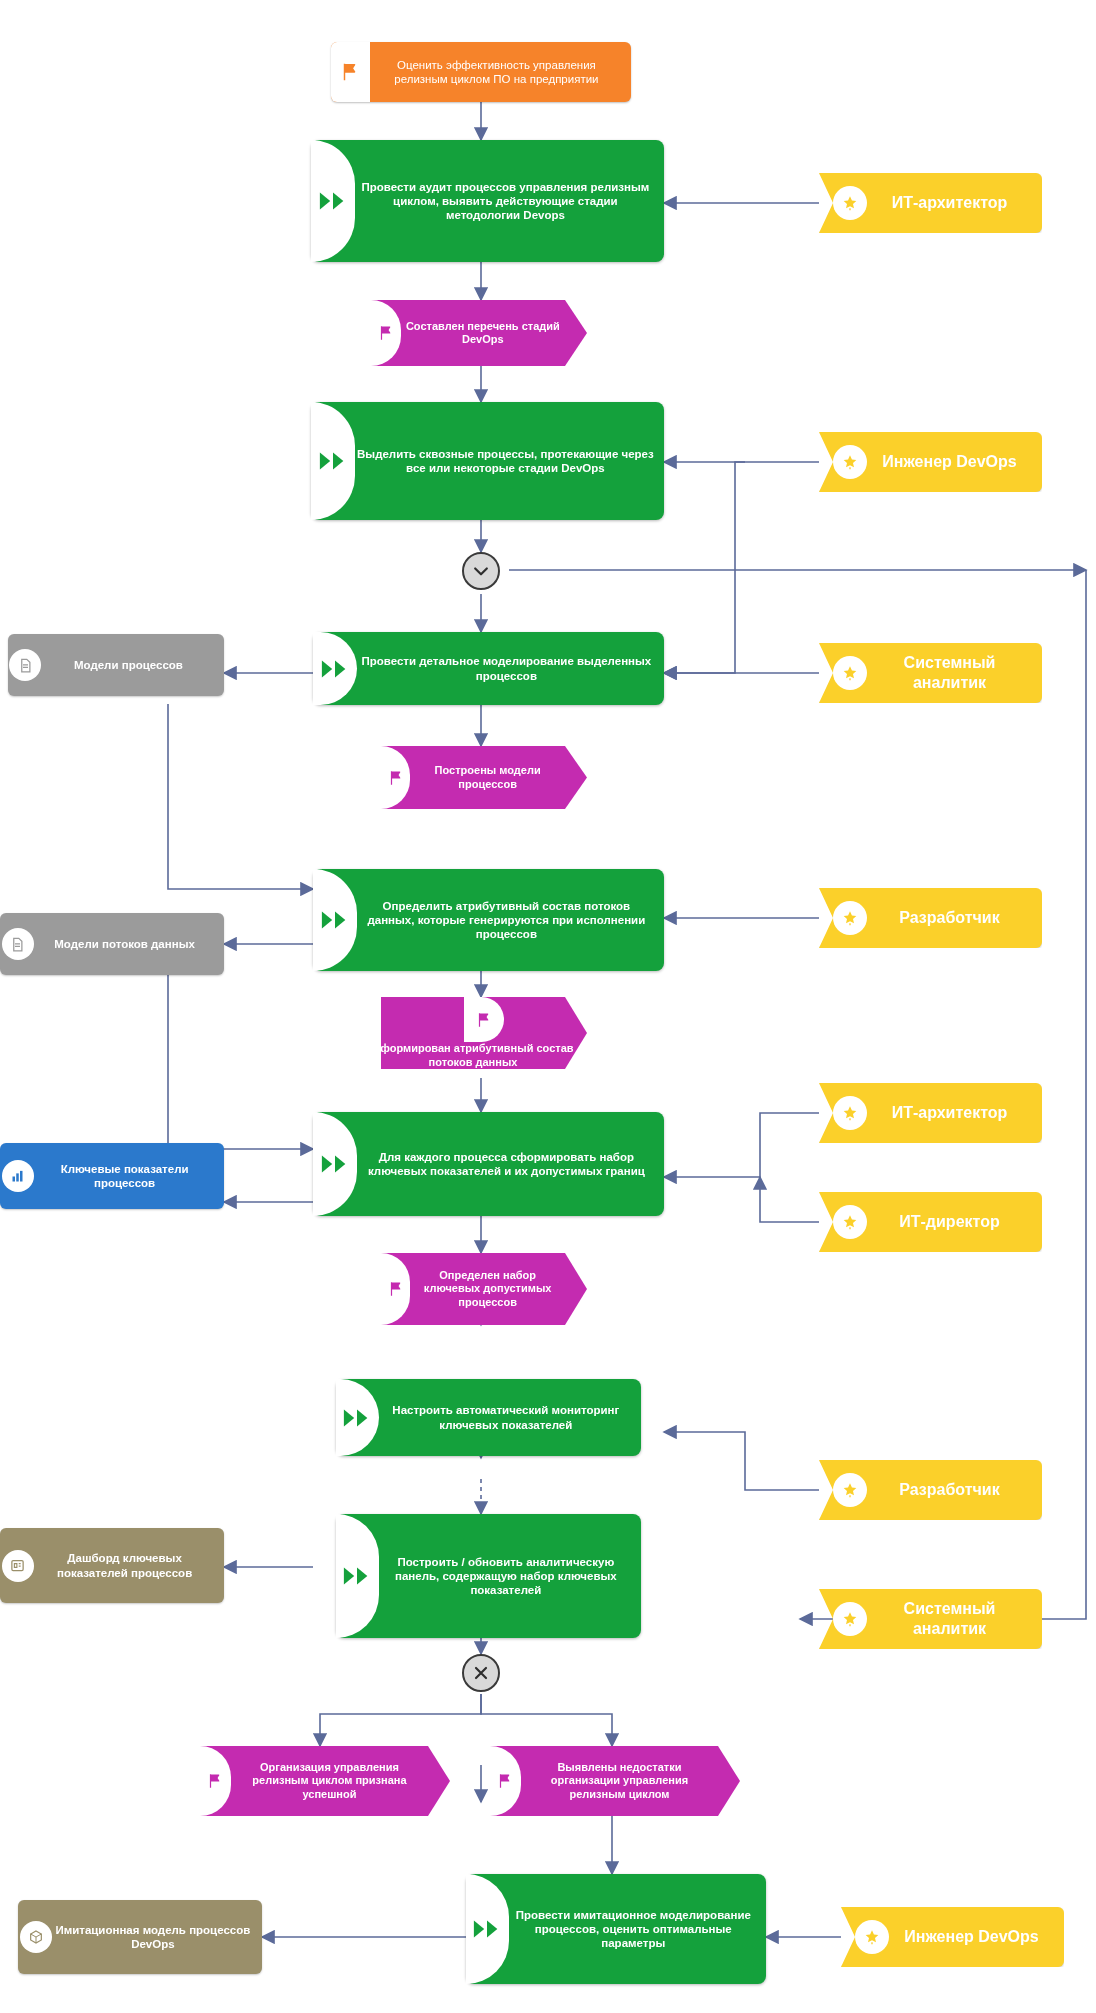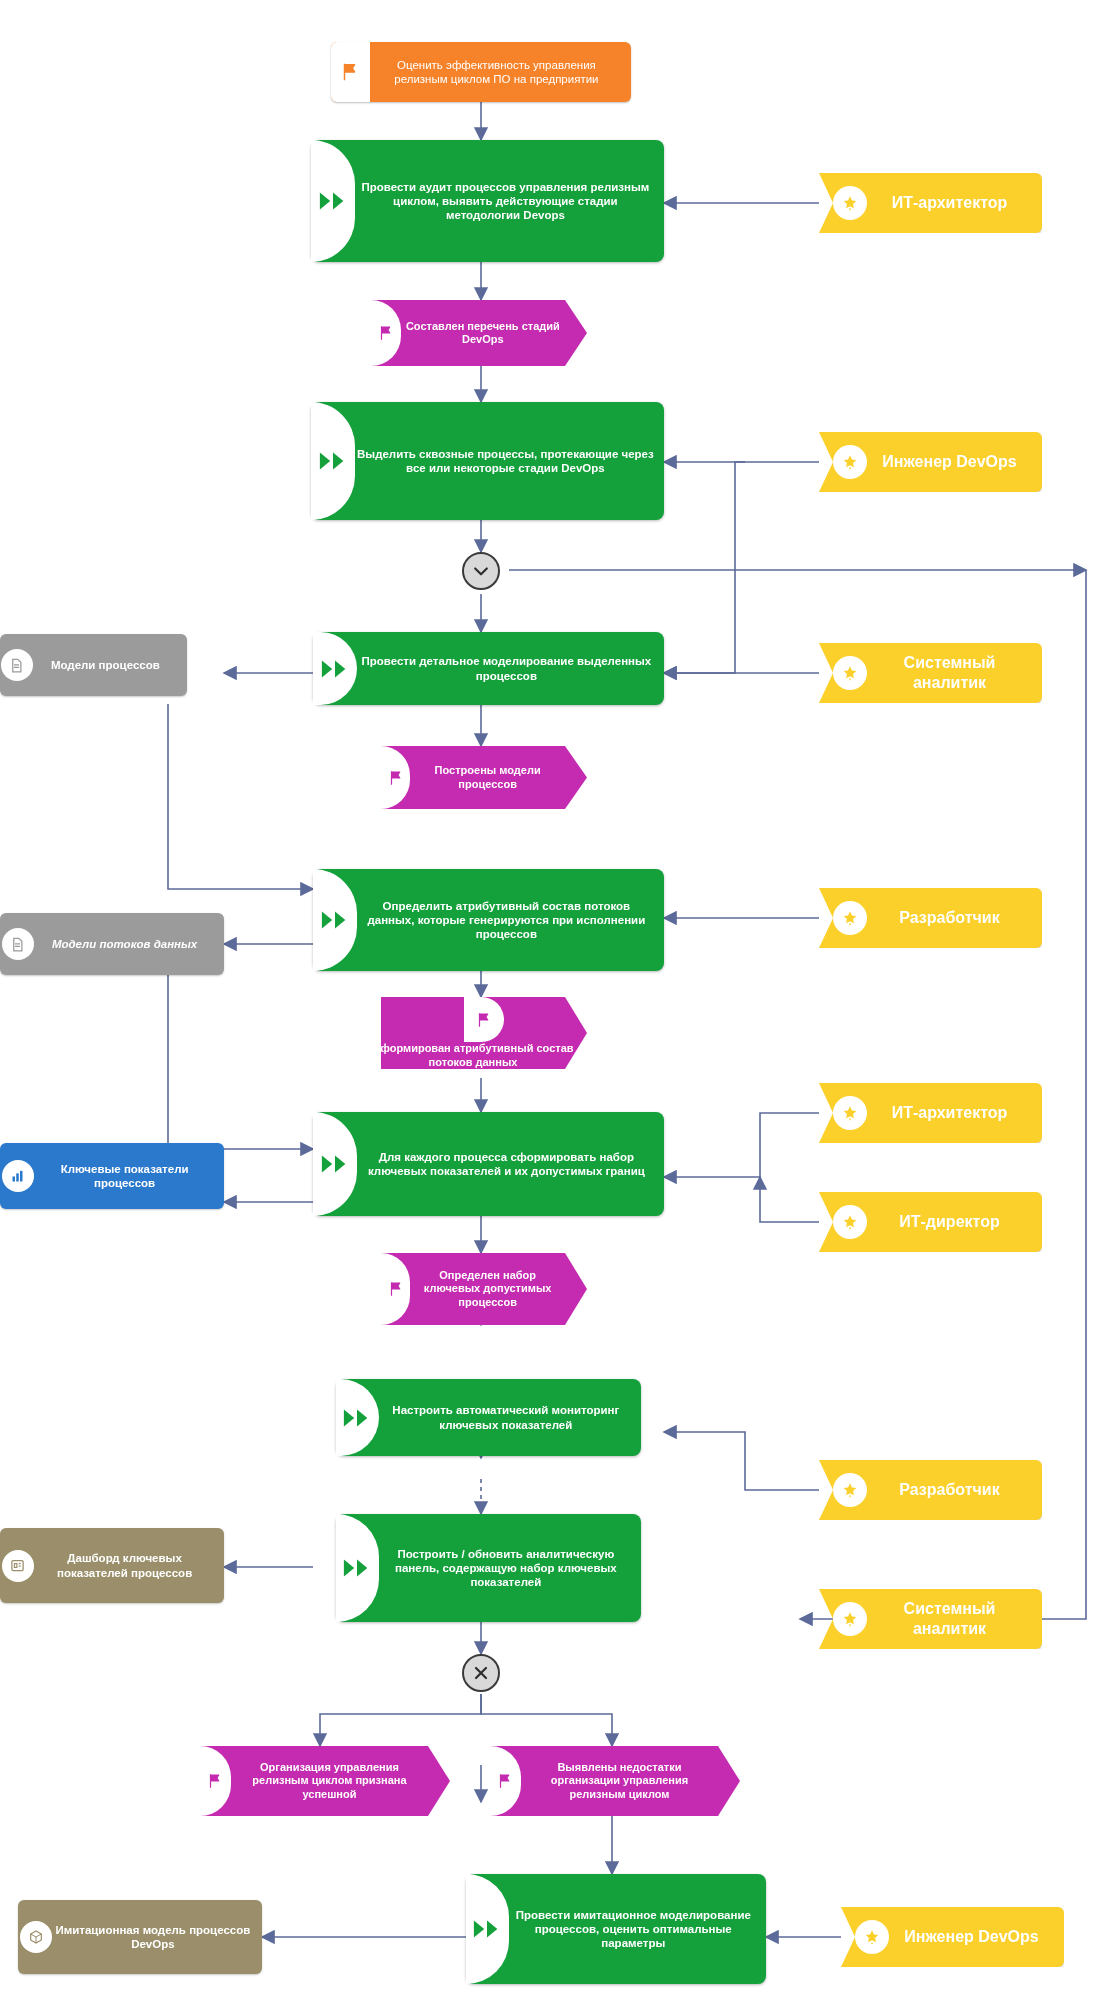--- a/index.html
+++ b/index.html
@@ -160,21 +160,21 @@
     </div>
     <span class="lbl">Инженер DevOps</span>
   </div>
 
   <div class="gw" style="left:462px;top:518px;">
     <svg width="20" height="20" viewBox="0 0 24 24">
         <path d="M5 9l7 7 7-7" fill="none" stroke="#2e2e2e" stroke-width="2.6" stroke-linecap="round" stroke-linejoin="round"></path>
       </svg>
   </div>
 
-  <div class="node doc" style="left:0px;top:600px;width:187px;height:62px;">
+  <div class="node doc" style="left:8px;top:600px;width:216px;height:62px;">
     <div class="iconbox">
       <div class="iconcircle">
           <svg width="15" height="15" viewBox="0 0 24 24">
             <path d="M6 2h8l5 5v15H6z" fill="none" stroke="#9b9b9b" stroke-width="2"></path>
             <path d="M8 11h8M8 15h8" stroke="#9b9b9b" stroke-width="1.8"></path>
           </svg>
         </div>
     </div>
     <span class="lbl">Модели процессов</span>
   </div>
@@ -203,21 +203,21 @@
 
   <div class="node evt" style="left:381px;top:712px;width:206px;height:63px;">
     <div class="iconbox">
       <svg width="18" height="18" viewBox="0 0 24 24">
           <path d="M6 3v18M6 4h11l-2.5 4L17 12H6z" fill="#c42bb0" stroke="#c42bb0" stroke-width="1.6" stroke-linejoin="round"></path>
         </svg>
     </div>
     <span class="lbl">Построены модели процессов</span>
   </div>
 
-  <div class="node doc" style="left:0px;top:879px;width:224px;height:62px;font-style:italic;">
+  <div class="node doc" style="left:0px;top:879px;width:224px;height:62px;">
     <div class="iconbox">
       <div class="iconcircle">
           <svg width="15" height="15" viewBox="0 0 24 24">
             <path d="M6 2h8l5 5v15H6z" fill="none" stroke="#9b9b9b" stroke-width="2"></path>
             <path d="M8 11h8M8 15h8" stroke="#9b9b9b" stroke-width="1.8"></path>
           </svg>
         </div>
     </div>
     <span class="lbl">Модели потоков данных</span>
   </div>
@@ -336,21 +336,21 @@
       <div class="iconcircle">
           <svg width="15" height="15" viewBox="0 0 24 24">
             <rect x="3" y="4" width="18" height="16" rx="2" fill="none" stroke="#9a8f6a" stroke-width="2"></rect>
             <path d="M7 9h4v6H7zM14 9h3M14 13h3" stroke="#9a8f6a" stroke-width="1.8" fill="none"></path>
           </svg>
         </div>
     </div>
     <span class="lbl">Дашборд ключевых показателей процессов</span>
   </div>
 
-  <div class="node task" style="left:336px;top:1480px;width:305px;height:108px;">
+  <div class="node task" style="left:336px;top:1480px;width:305px;height:124px;">
     <div class="iconbox">
       <svg width="30" height="22" viewBox="0 0 32 22">
           <path d="M2 2l11 9-11 9z" fill="#14a13c"></path>
           <path d="M16 2l11 9-11 9z" fill="#14a13c"></path>
         </svg>
     </div>
     <span class="lbl">Построить / обновить аналитическую панель, содержащую набор ключевых показателей</span>
   </div>
 
   <div class="node role" style="left:819px;top:1555px;width:223px;height:60px;">

